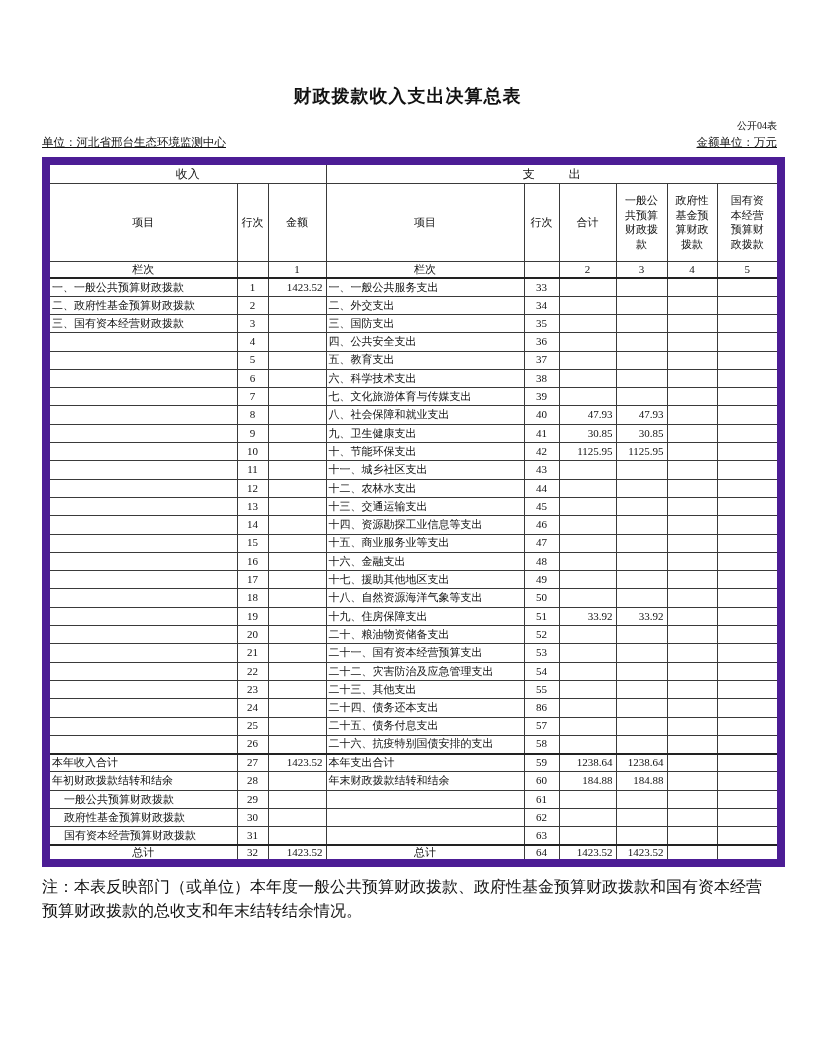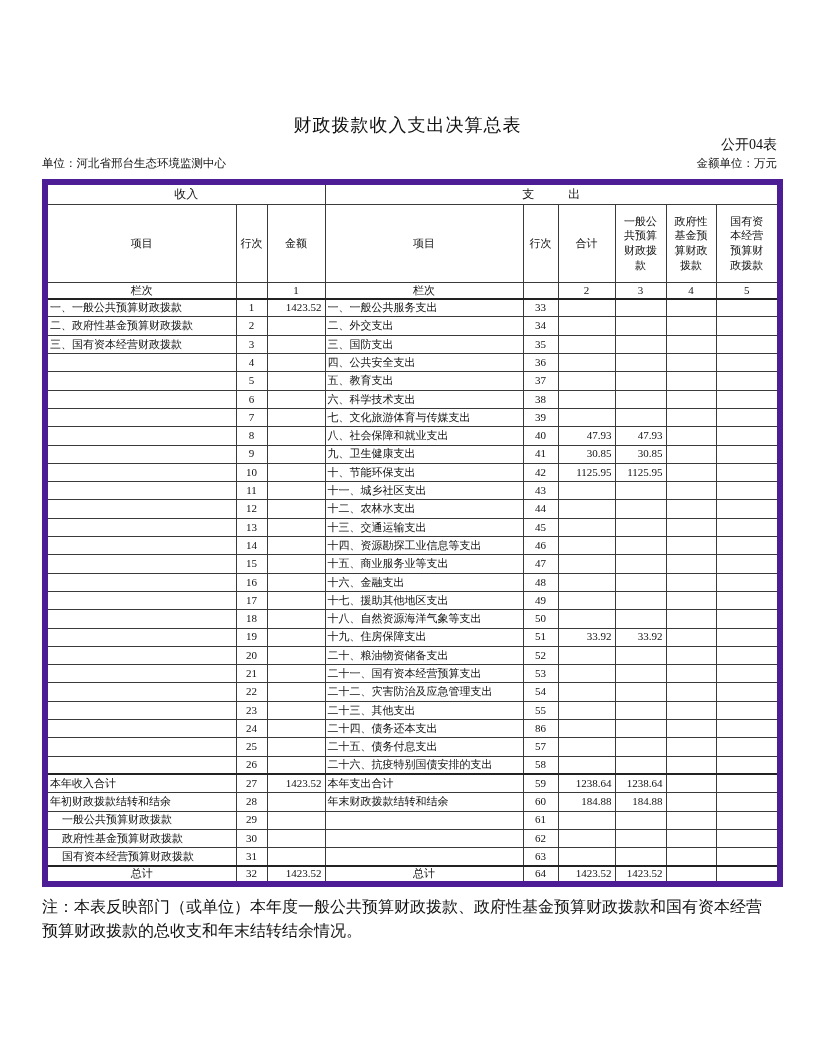--- a/index.html
+++ b/index.html
@@ -7,48 +7,49 @@
   .page {
     position: relative;
     width: 815px;
     height: 1055px;
     background: #ffffff;
     color: #111;
     font-family: "Liberation Serif", "DejaVu Serif", serif;
     overflow: hidden;
   }
   .title {
-    padding-top: 115px;
+    padding-top: 86px;
     text-align: center;
     font-family: "Liberation Sans", "DejaVu Sans", sans-serif;
-    font-weight: normal;
+    font-weight: bold;
     font-size: 18px;
     line-height: 1.2;
     letter-spacing: 1px;
   }
   .doc-label {
-    margin-top: 0;
+    margin-top: 12px;
     padding-right: 38px;
     text-align: right;
-    font-size: 14px;
+    font-size: 10px;
     line-height: 1.2;
   }
   .meta-row {
     margin: 4px 38px 0 42px;
     display: flex;
     justify-content: space-between;
     font-size: 11.5px;
     line-height: 1.2;
+    text-decoration: underline;
   }
   table.main-table {
     margin: 8px 0 0 42px;
     width: 735px;
     border-collapse: collapse;
     table-layout: fixed;
-    border: 6px solid #4c1d95;
+    border: 8px solid #4c1d95;
   }
   .main-table th, .main-table td {
     border: 1px solid #3a3a3a;
     padding: 0 2px;
     font-size: 11px;
     font-weight: normal;
     overflow: hidden;
     white-space: nowrap;
   }
   tr.band-row th { height: 22px; text-align: center; font-size: 12px; }

